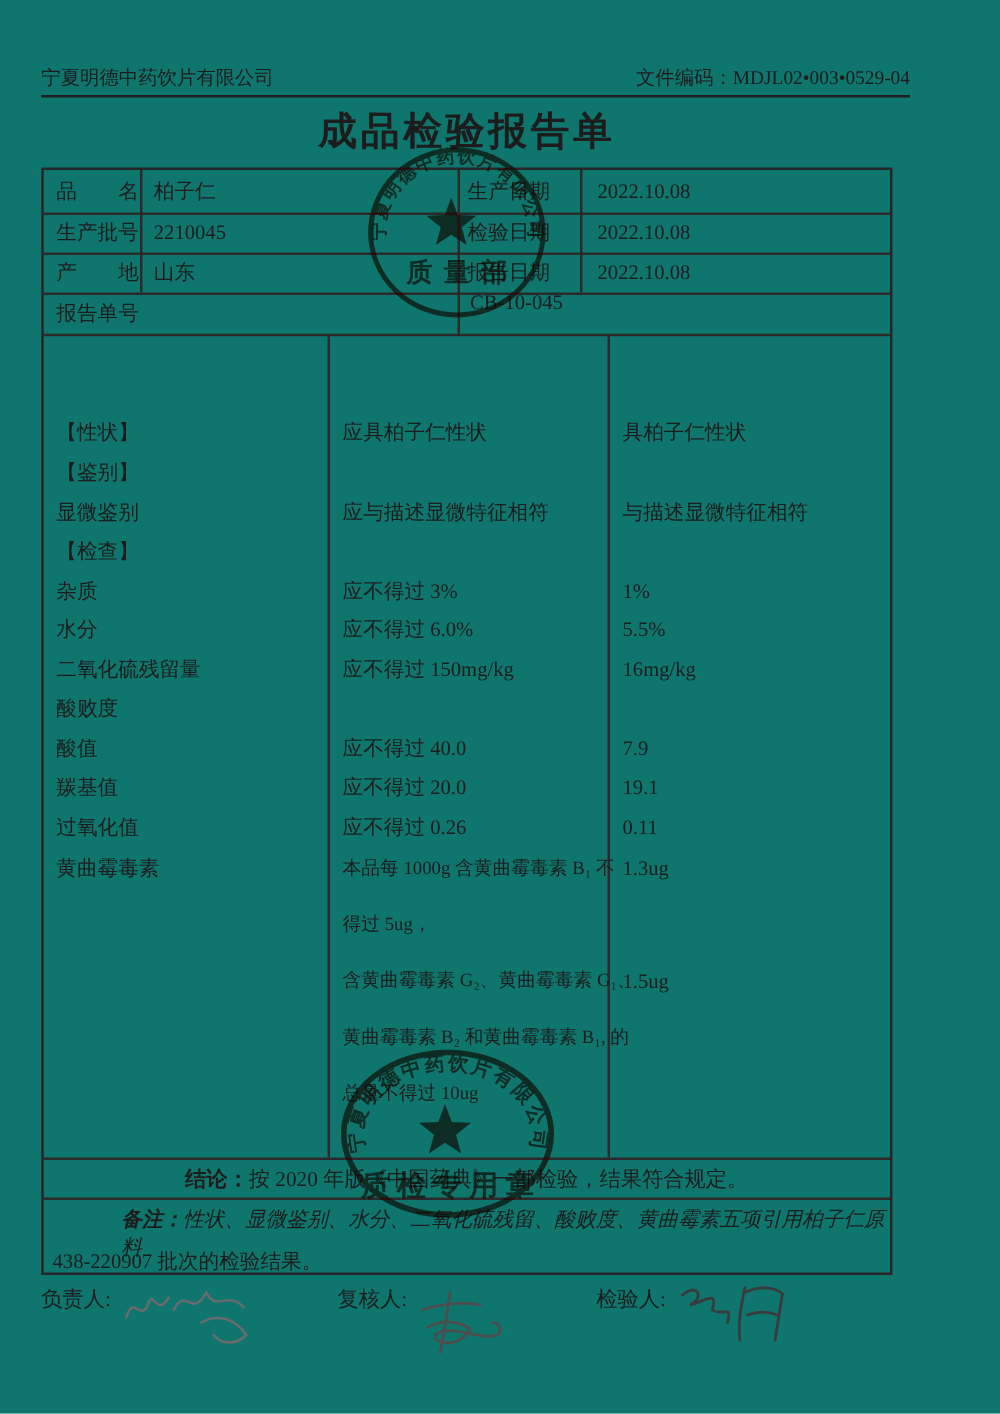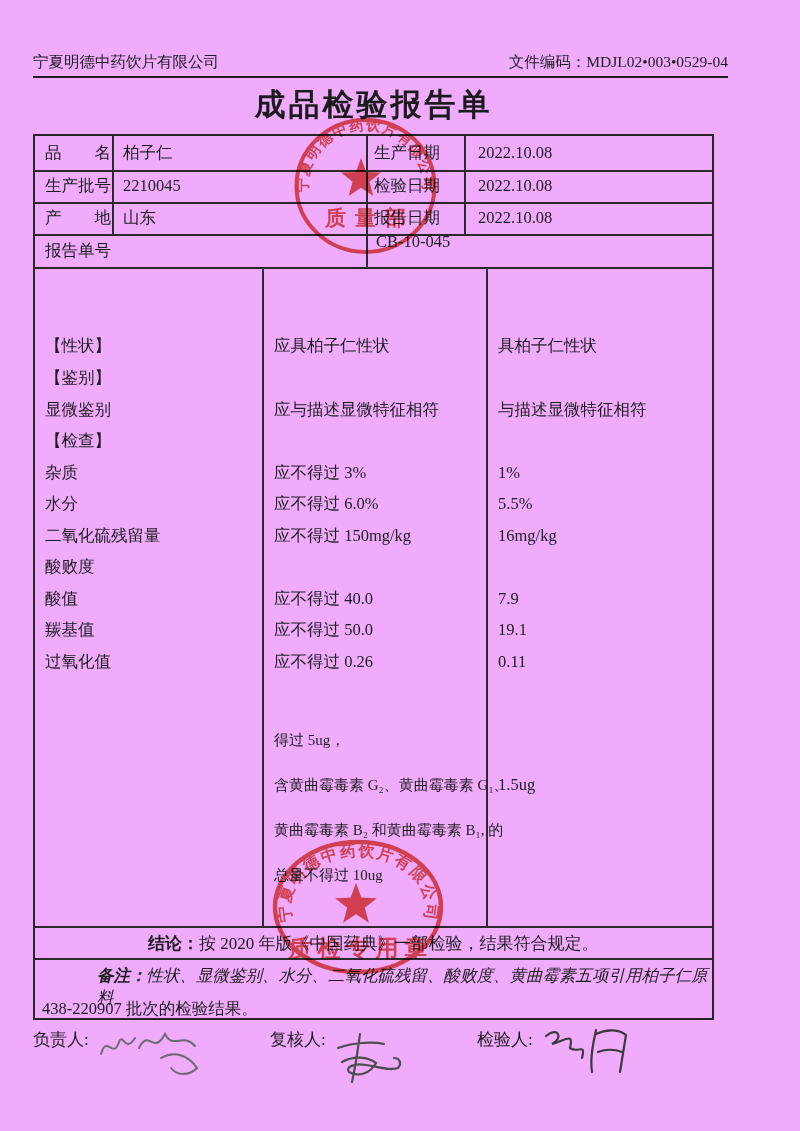--- a/index.html
+++ b/index.html
@@ -1,16 +1,16 @@
 <!DOCTYPE html>
 <html><head>
 <meta charset="utf-8">
 <style>
   html,body{margin:0;padding:0;background:#ffffff;}
-  .page{position:relative;width:800px;height:1131px;background:#f0abfc;overflow:hidden;
+  .page{position:relative;width:800px;height:1131px;background:#0f766e;overflow:hidden;
         font-family:"Liberation Serif","DejaVu Serif",serif;color:#1c1c1c;}
   .abs{position:absolute;}
   
   .company{left:33px;top:52px;font-size:15.5px;}
   .doccode{right:72px;top:52px;font-size:15.5px;}
   .headrule{left:33px;top:76px;width:695px;height:2px;background:#1f1f1f;}
   .title{left:33px;top:84px;width:681px;text-align:center;font-size:31px;
          font-weight:600;letter-spacing:3px;}
   
   .tbl{left:33px;top:134px;width:681px;height:886px;border:2px solid #262626;box-sizing:border-box;}
@@ -123,29 +123,34 @@
       <span class="c2"></span>
       <span class="c3"></span>
     </div>
     <div class="trow" style="top:452px">
       <span class="c1">酸值</span>
       <span class="c2">应不得过 40.0</span>
       <span class="c3">7.9</span>
     </div>
     <div class="trow" style="top:483px">
       <span class="c1">羰基值</span>
-      <span class="c2">应不得过 50.0</span>
+      <span class="c2">应不得过 20.0</span>
       <span class="c3">19.1</span>
     </div>
     <div class="trow" style="top:515px">
       <span class="c1">过氧化值</span>
       <span class="c2">应不得过 0.26</span>
       <span class="c3">0.11</span>
     </div>
 
+    <div class="trow" style="top:548px">
+      <span class="c1">黄曲霉毒素</span>
+      <span class="c2 afl">本品每 1000g 含黄曲霉毒素 B₁ 不</span>
+      <span class="c3">1.3ug</span>
+    </div>
     <div class="trow" style="top:593px">
         <span class="c2 afl">得过 5ug，</span>
       </div>
     <div class="trow" style="top:638px">
       <span class="c2 afl">含黄曲霉毒素 G₂、黄曲霉毒素 G₁、</span>
       <span class="c3">1.5ug</span>
     </div>
     <div class="trow" style="top:683px">
         <span class="c2 afl">黄曲霉毒素 B₂ 和黄曲霉毒素 B₁, 的</span>
       </div>

